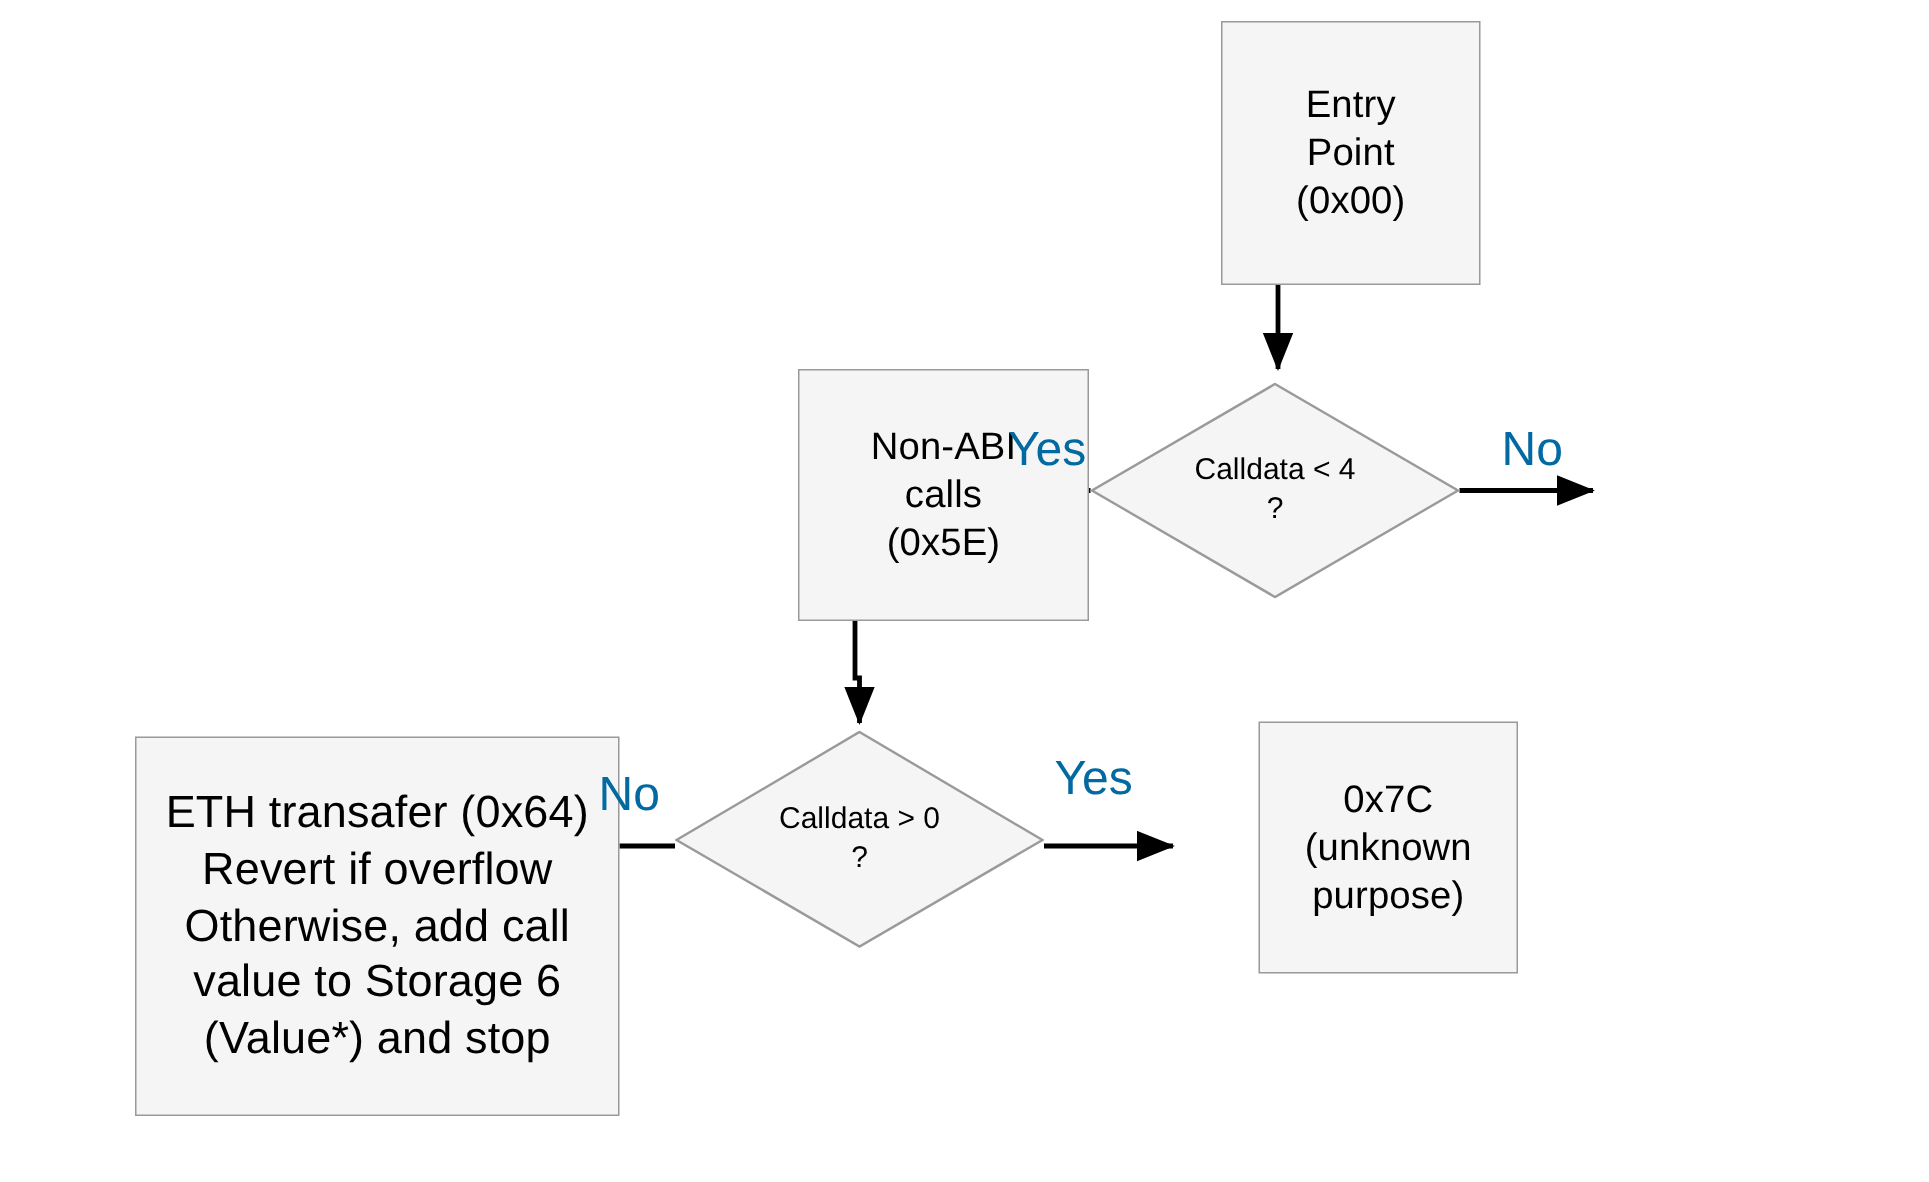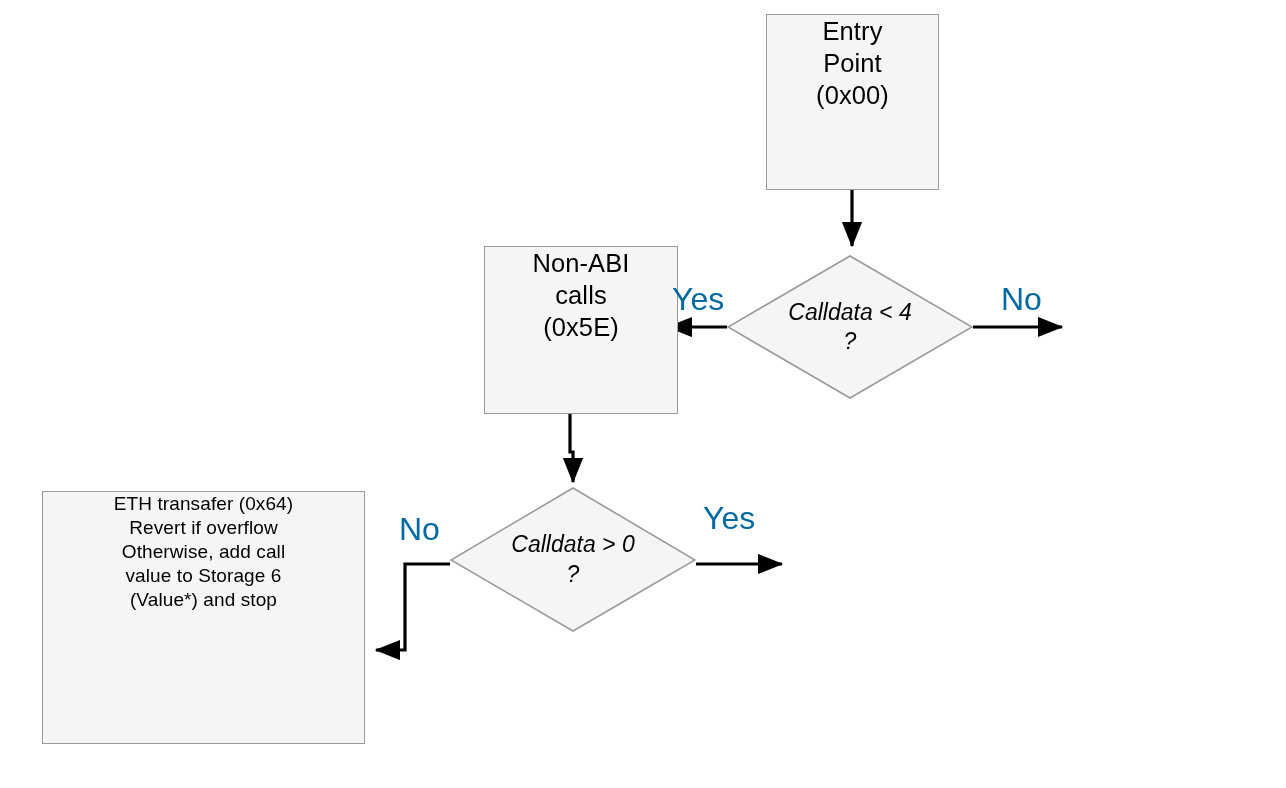--- a/index.html
+++ b/index.html
@@ -22,33 +22,35 @@
     left: 0;
     top: 0;
     width: 1286px;
     height: 788px;
     pointer-events: none;
   }
   .node {
     position: absolute;
     box-sizing: border-box;
     display: flex;
+    align-items: center;
     justify-content: center;
     text-align: center;
     color: #000000;
     line-height: 1.26;
     letter-spacing: 0.1px;
+    margin-left: 48px;
   }
   .node.box {
     background: #f5f5f5;
     border: 1.6px solid #9a9a9a;
     font-size: 25.5px;
   }
   .node.big-box {
-    font-size: 19px;
+    font-size: 30px;
   }
   .node .txt {
     white-space: pre-line;
     display: block;
     padding: 0 6px;
   }
   .diamond-wrap {
     position: absolute;
   }
   .diamond-wrap svg {
@@ -59,25 +61,24 @@
   .diamond-label {
     position: absolute;
     left: 0;
     top: 0;
     width: 100%;
     height: 100%;
     display: flex;
     align-items: center;
     justify-content: center;
     text-align: center;
-    font-size: 23px;
+    font-size: 20px;
     color: #000;
     line-height: 1.28;
     white-space: pre-line;
-    font-style: italic;
   }
   .edge-label {
     position: absolute;
     font-size: 32px;
     color: #0369a1;
     white-space: nowrap;
   }
 </style>
 </head>
 <body>
@@ -144,20 +145,25 @@
 
 
   <div class="diamond-wrap" style="left:450px; top:487px; width:246px; height:145px;">
     <svg width="246" height="145" viewBox="0 0 246 145" xmlns="http://www.w3.org/2000/svg">
       <polygon points="123,1 245,73 123,144 1,73" fill="#f5f5f5" stroke="#9a9a9a" stroke-width="1.6"></polygon>
     </svg>
     <div class="diamond-label">Calldata &gt; 0
 ?</div>
   </div>
 
+  <div class="node box" style="left:791px; top:481px; width:173px; height:168px;">
+    <span class="txt">0x7C
+(unknown
+purpose)</span>
+  </div>
 
   <div class="node box big-box" style="left:42px; top:491px; width:323px; height:253px;">
     <span class="txt">ETH transafer (0x64)
 Revert if overflow
 Otherwise, add call
 value to Storage 6
 (Value*) and stop</span>
   </div>
 
   <div class="edge-label" style="left:672px; top:281px;">Yes</div>

